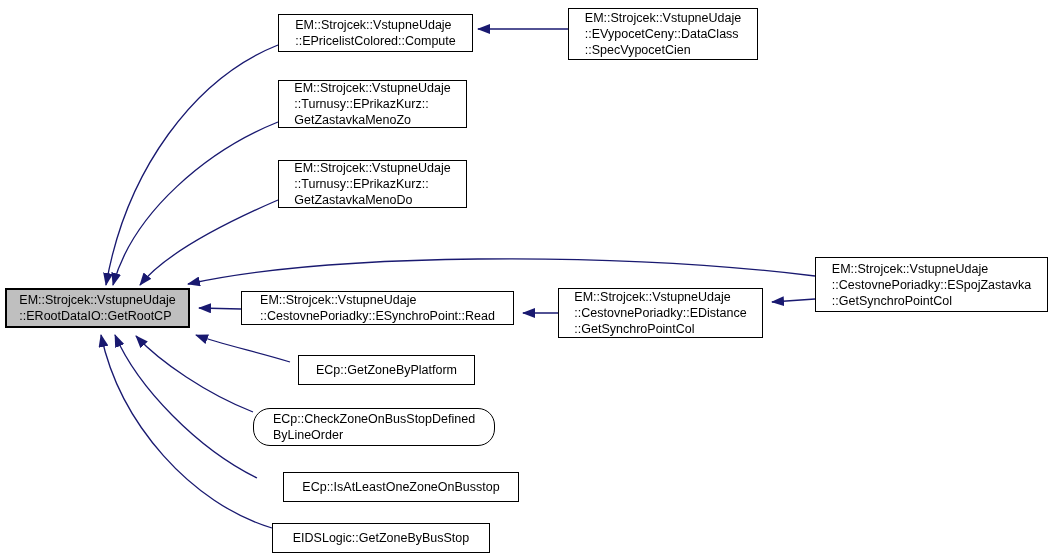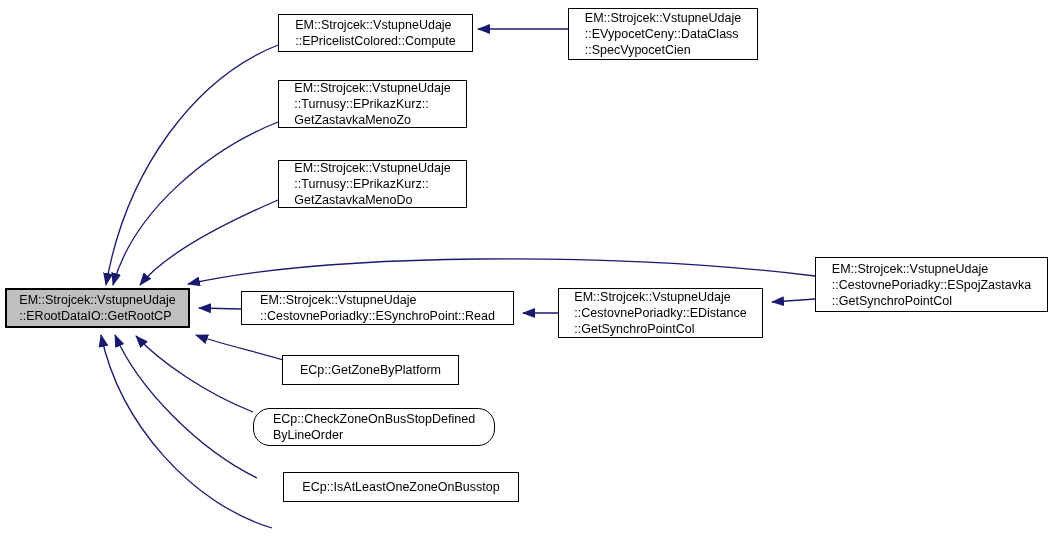--- a/index.html
+++ b/index.html
@@ -92,21 +92,22 @@
 ::CestovnePoriadky::ESynchroPoint::Read</div>
 
   <div class="node" style="left:558px; top:288px; width:205px; height:50px;">EM::Strojcek::VstupneUdaje
 ::CestovnePoriadky::EDistance
 ::GetSynchroPointCol</div>
 
   <div class="node" style="left:815px; top:257px; width:233px; height:55px;">EM::Strojcek::VstupneUdaje
 ::CestovnePoriadky::ESpojZastavka
 ::GetSynchroPointCol</div>
 
-  <div class="node" style="left:282px; top:355px; width:177px; height:27px;">ECp::GetZoneByPlatform</div>
+  <div class="node" style="left:298px; top:355px; width:177px; height:27px;">ECp::GetZoneByPlatform</div>
 
   <div class="node" style="left:253px; top:408px; width:242px; height:38px;border-radius:17px;">ECp::CheckZoneOnBusStopDefined
 ByLineOrder</div>
 
   <div class="node" style="left:257px; top:472px; width:236px; height:27px;margin-left:26px;">ECp::IsAtLeastOneZoneOnBusstop</div>
 
+  <div class="node" style="left:272px; top:523px; width:218px; height:27px;">EIDSLogic::GetZoneByBusStop</div>
 
 </div>
 
 </body></html>

